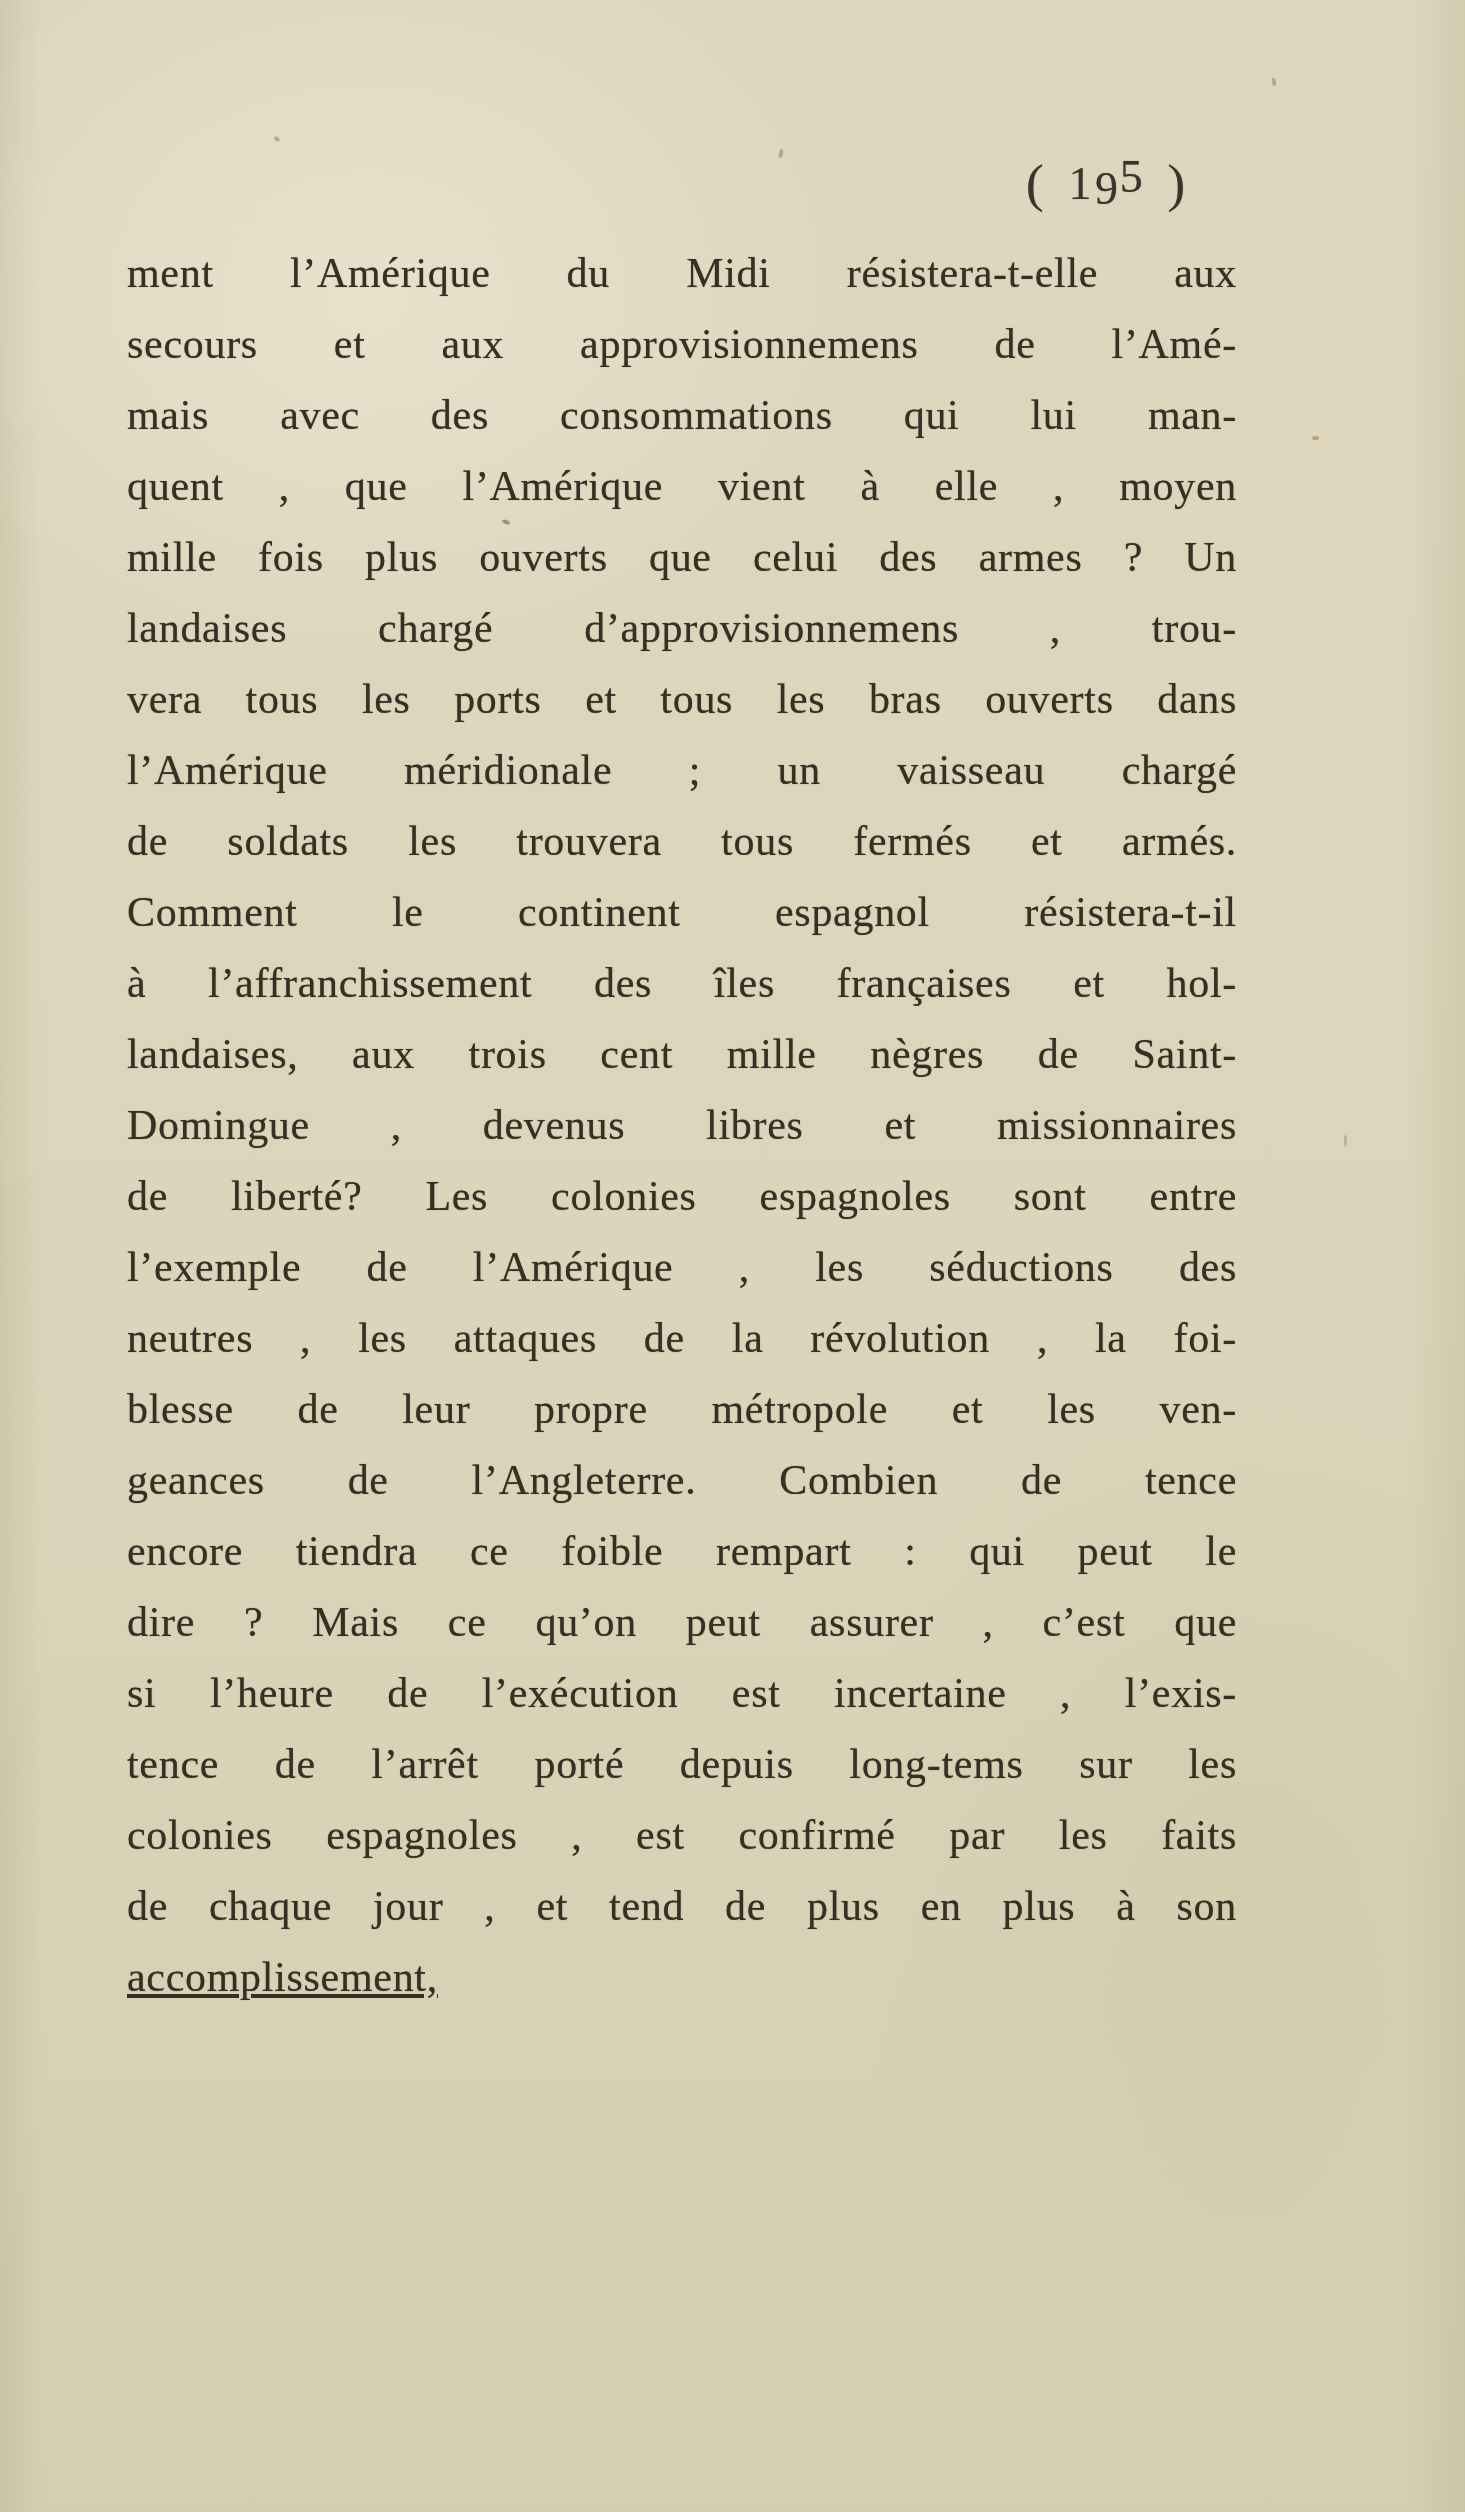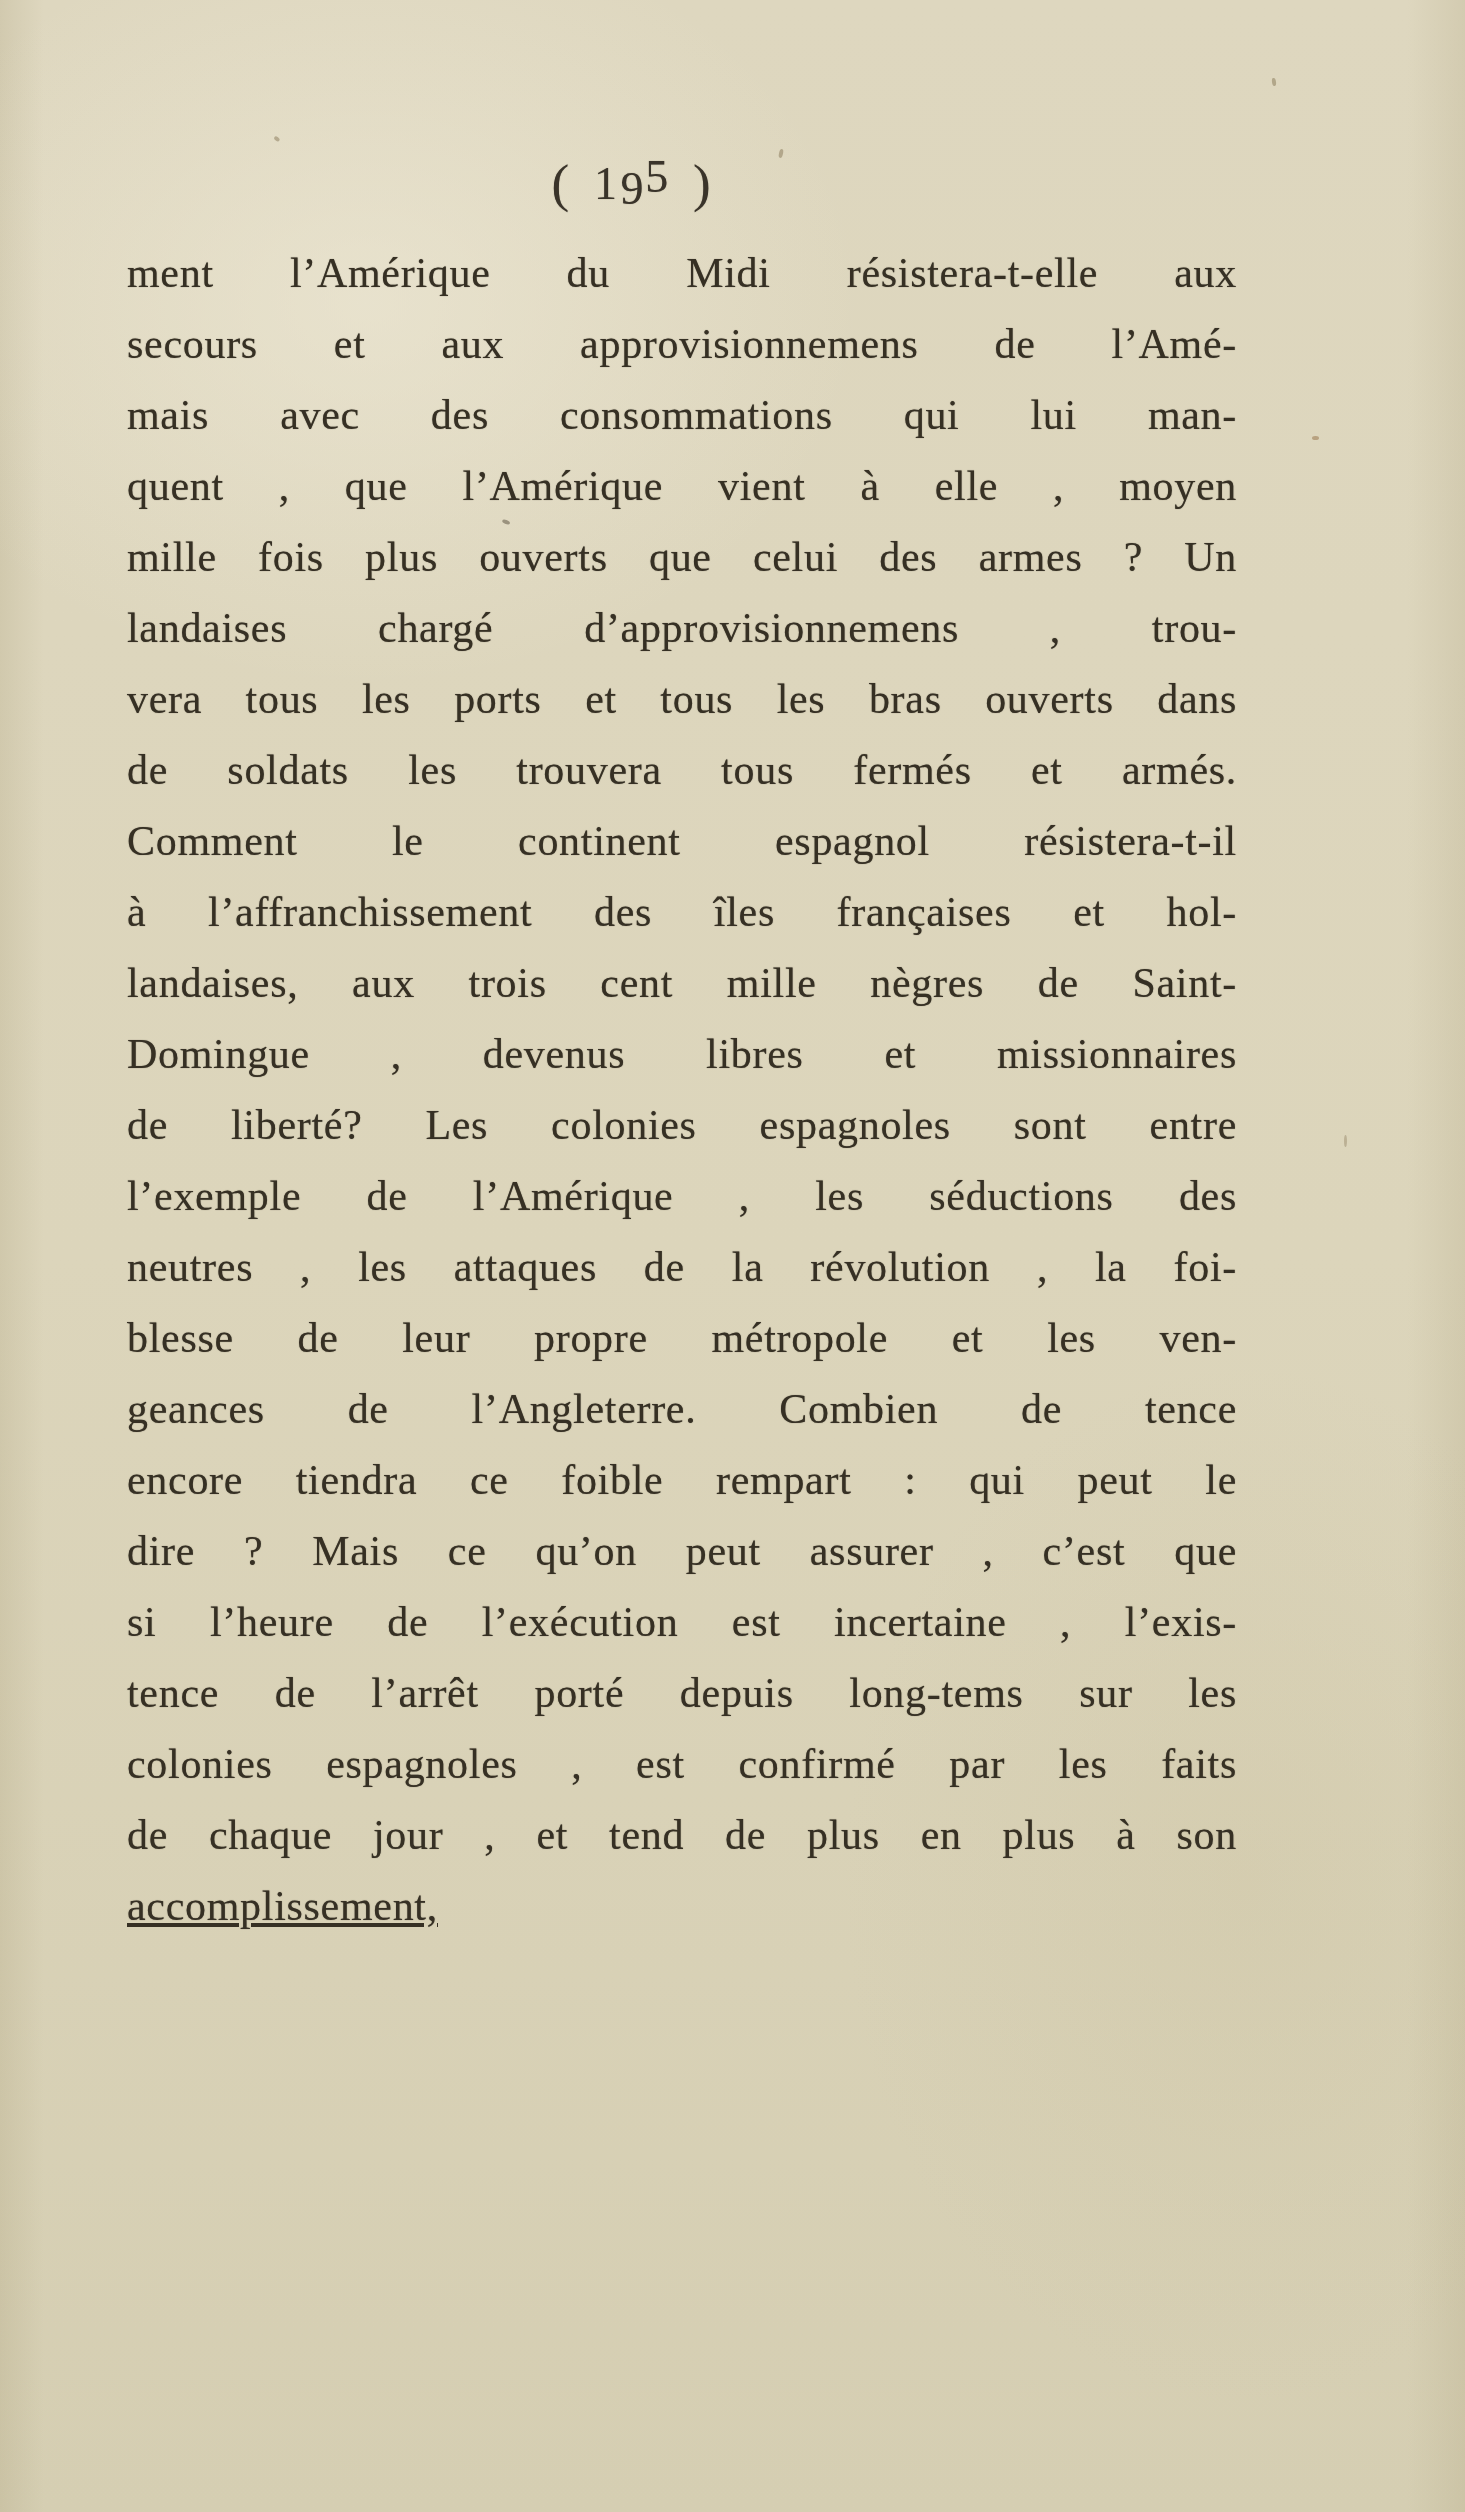--- a/index.html
+++ b/index.html
@@ -20,21 +20,21 @@
       linear-gradient(90deg, rgba(160,148,110,0.20) 0%, rgba(160,148,110,0) 3%, rgba(160,148,110,0) 96%, rgba(160,148,110,0.18) 100%),
       linear-gradient(180deg, #ded7bf 0%, #dcd5bb 50%, #d5ceb2 100%);
     font-family: "Liberation Serif", "DejaVu Serif", serif;
     color: #363024;
   }
   .page-number {
     position: absolute;
     top: 151px;
     left: 127px;
     width: 1110px;
-    text-align: center;
+    text-align: right;
     transform: translateX(-50px);
     font-size: 46px;
     letter-spacing: 1.8px;
     color: #3a342a;
     text-shadow: 0 0 0.9px rgba(54,48,38,0.55);
   }
   .page-number .paren {
     font-size: 53px;
     position: relative;
     top: 1.8px;
@@ -88,20 +88,21 @@
   </div>
 
   <div class="text-block">
     <div class="line">ment l’Amérique du Midi résistera-t-elle aux</div>
     <div class="line">secours et aux approvisionnemens de l’Amé-</div>
     <div class="line">mais avec des consommations qui lui man-</div>
     <div class="line">quent , que l’Amérique vient à elle , moyen</div>
     <div class="line">mille fois plus ouverts que celui des armes ? Un</div>
     <div class="line">landaises chargé d’approvisionnemens , trou-</div>
     <div class="line">vera tous les ports et tous les bras ouverts dans</div>
+    <div class="line">l’Amérique méridionale ; un vaisseau chargé</div>
     <div class="line">de soldats les trouvera tous fermés et armés.</div>
     <div class="line">Comment le continent espagnol résistera-t-il</div>
     <div class="line">à l’affranchissement des îles françaises et hol-</div>
     <div class="line">landaises, aux trois cent mille nègres de Saint-</div>
     <div class="line">Domingue , devenus libres et missionnaires</div>
     <div class="line">de liberté? Les colonies espagnoles sont entre</div>
     <div class="line">l’exemple de l’Amérique , les séductions des</div>
     <div class="line">neutres , les attaques de la révolution , la foi-</div>
     <div class="line">blesse de leur propre métropole et les ven-</div>
     <div class="line">geances de l’Angleterre. Combien de tence</div>

